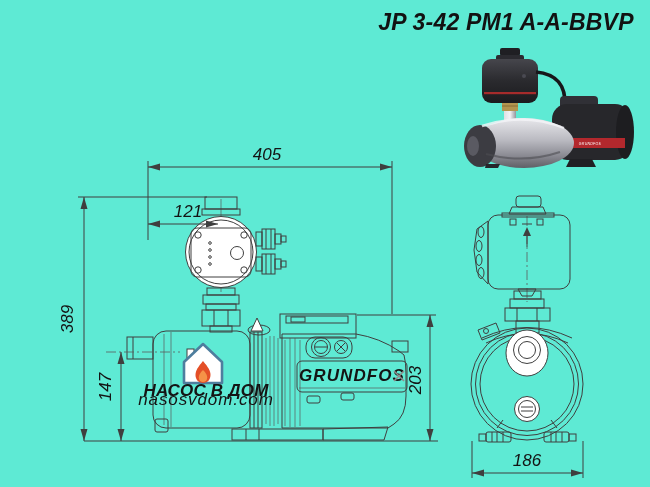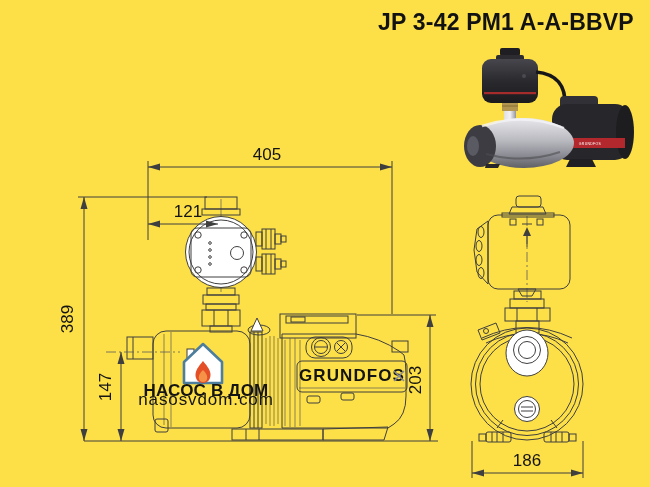--- a/index.html
+++ b/index.html
@@ -1,18 +1,19 @@
 <!DOCTYPE html>
 <html><head>
 <meta charset="utf-8">
 <style>
   html,body{margin:0;padding:0;background:#ffffff;}
   .canvas{
-    position:relative;width:650px;height:487px;background:#fde047;overflow:hidden;
+    position:relative;width:650px;height:487px;background:#5eead4;overflow:hidden;
     font-family:"Liberation Sans",sans-serif;
+    font-style:italic;
   }
   .title{
     position:absolute;left:366px;top:9px;width:280px;height:30px;
     text-align:center;font-size:23px;font-weight:700;color:#121212;
     letter-spacing:0.2px;white-space:nowrap;
   }
   .photo{position:absolute;left:452px;top:46px;}
   .drawing{position:absolute;left:0;top:0;}
   .drawing text{font-family:"Liberation Sans",sans-serif;font-size:17px;fill:#141414;}
   .drawing .ln{stroke:#3f3f3f;stroke-width:1;fill:none;}

